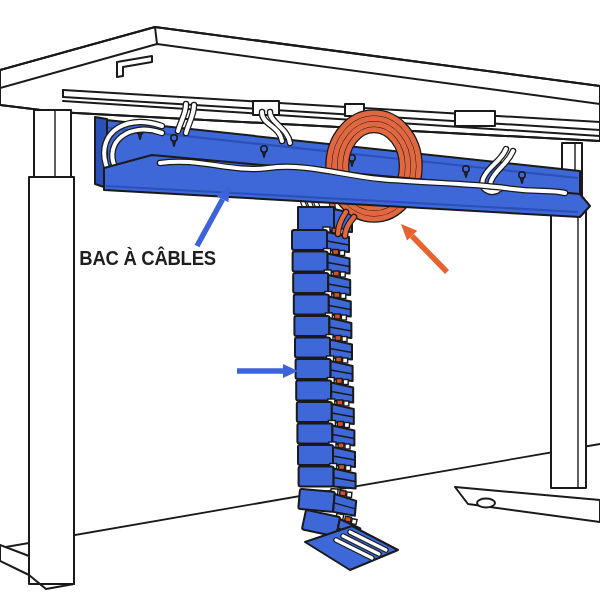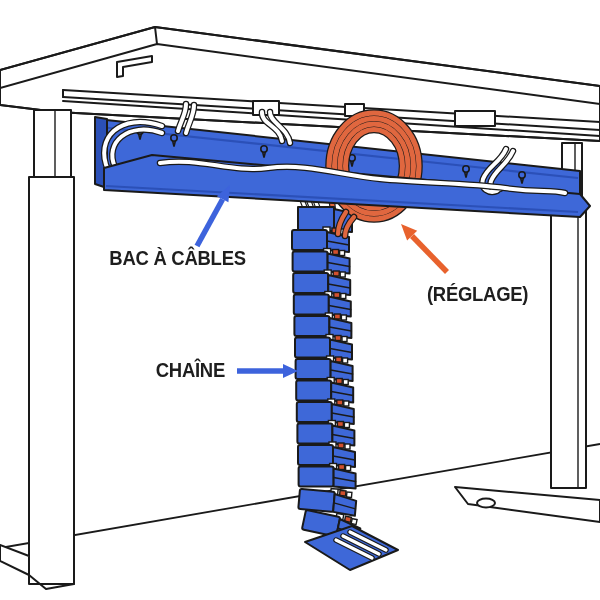--- a/index.html
+++ b/index.html
@@ -29,21 +29,21 @@
   .ci{fill:none;stroke:var(--orange);stroke-width:5}
   .tco{fill:none;stroke:var(--line);stroke-width:6.5;stroke-linecap:round}
   .tci{fill:none;stroke:var(--orange);stroke-width:4.2;stroke-linecap:round}
   .gw{fill:#fff;stroke:var(--line);stroke-width:1.4}
   .ga{fill:var(--cable-accent);stroke:var(--line);stroke-width:1.4}
   .ab{stroke:var(--arrow-blue);stroke-width:5.5;fill:none}
   .abh{fill:var(--arrow-blue);stroke:none}
   .ao{stroke:var(--arrow-orange);stroke-width:5.5;fill:none}
   .aoh{fill:var(--arrow-orange);stroke:none}
   
-  .label{position:absolute;text-align:center;font-weight:700;font-size:21px;line-height:22px;
+  .label{position:absolute;text-align:left;font-weight:700;font-size:21px;line-height:22px;
          color:var(--text);letter-spacing:-0.3px;white-space:nowrap}
   .lline span{display:inline-block;transform:scaleX(0.88);transform-origin:center}
 </style>
 </head>
 <body>
 
 <div class="stage">
 <svg width="600" height="600" viewBox="0 0 600 600">
   <defs>
     <g id="chainlink">
@@ -208,18 +208,16 @@
   <g>
     <path class="ab" d="M237,371 L283,371"></path>
     <polygon class="abh" points="298,371 283,364 283,378"></polygon>
   </g>
 </svg>
 
 <div class="label" style="left:70px;top:247px;width:215px">
   <div class="lline"><span>BAC À CÂBLES</span></div>
 </div>
 <div class="label" style="left:385px;top:283px;width:185px">
-  <div class="lline"><span>(RÉGLAGE)</span></div>
 </div>
 <div class="label" style="left:100px;top:359px;width:180px">
-  <div class="lline"><span>CHAÎNE</span></div>
 </div>
 </div>
 
 </body></html>

